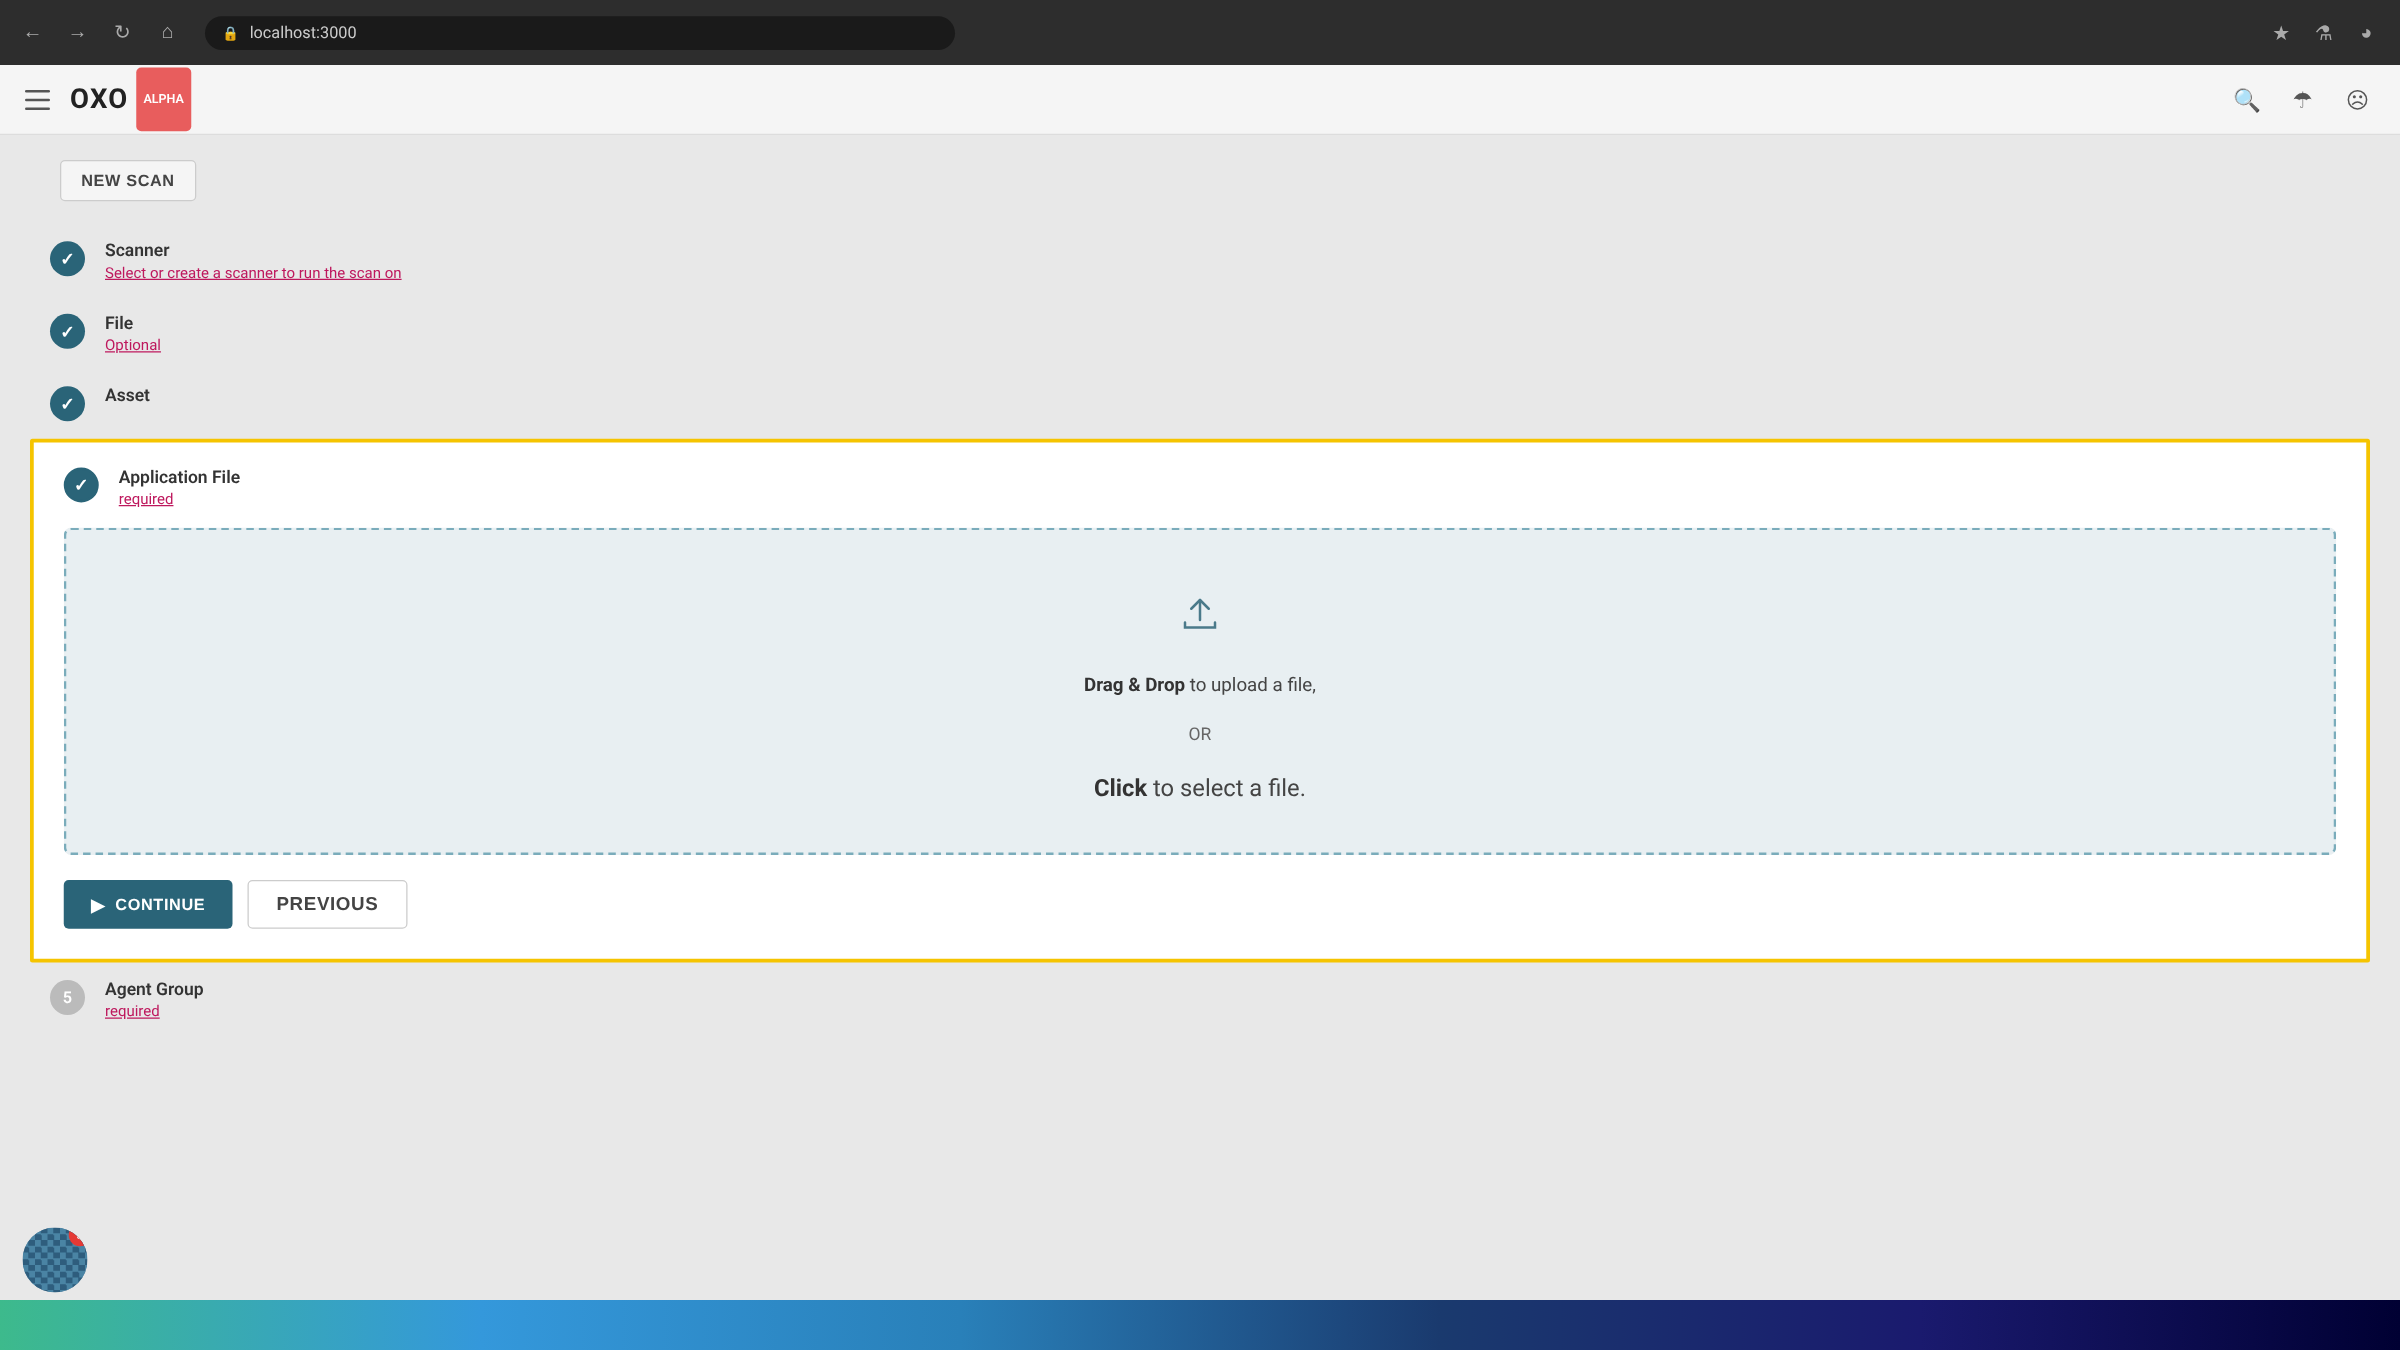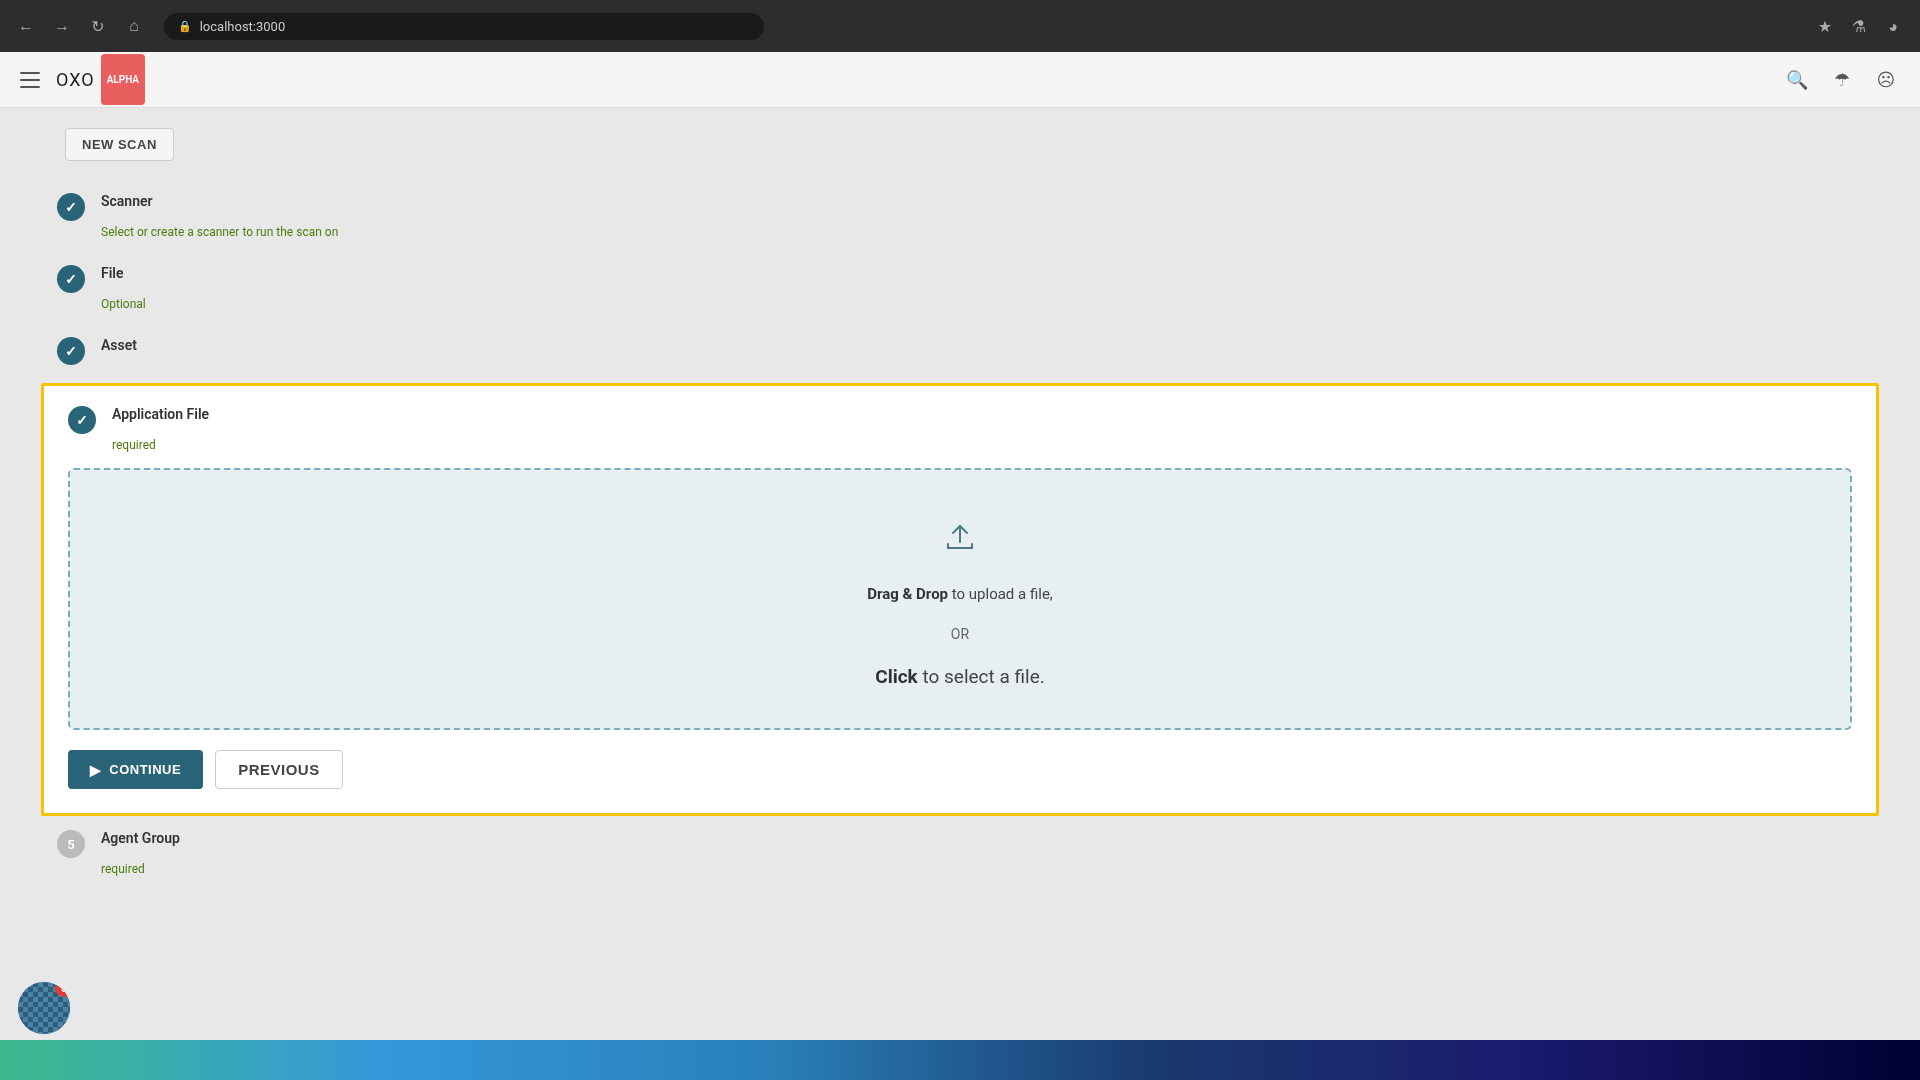--- a/index.html
+++ b/index.html
@@ -87,22 +87,22 @@
       padding: 4px;
     }
     .hamburger-btn span {
       display: block;
       width: 20px;
       height: 2px;
       background: #555;
       border-radius: 1px;
     }
     .app-logo {
-      font-size: 18px;
-      font-weight: 400;
+      font-size: 22px;
+      font-weight: 700;
       color: #222;
       letter-spacing: 1px;
       margin-left: 8px;
     }
     .alpha-badge {
       background: #e85d5d;
       color: white;
       font-size: 10px;
       font-weight: 600;
       padding: 20px 6px;
@@ -125,21 +125,21 @@
       border-radius: 50%;
       color: #555;
       font-size: 18px;
       border: none;
       background: none;
     }
 
     
     .main-content {
       background: #e8e8e8;
-      padding: 20px 17px;
+      padding: 20px 0;
       height: calc(1080px - 52px - 56px - 40px);
       overflow-y: auto;
     }
 
     
     .new-scan-btn {
       margin: 0 24px 20px 24px;
       background: #f5f5f5;
       border: 1px solid #ccc;
       border-radius: 4px;
@@ -196,22 +196,23 @@
       color: white;
     }
     .step-info { flex: 1; }
     .step-title {
       font-size: 14px;
       font-weight: 600;
       color: #333;
     }
     .step-subtitle {
       font-size: 12px;
-      color: #4d7c0f;
-      margin-top: 16px;
+      color: #be185d;
+      margin-top: 2px;
+      text-decoration: underline;
     }
 
     
     .active-step-panel {
       margin: 0 0;
       background: white;
       border: 3px solid #f5c400;
       border-radius: 2px;
       padding: 20px 24px 24px 24px;
     }

